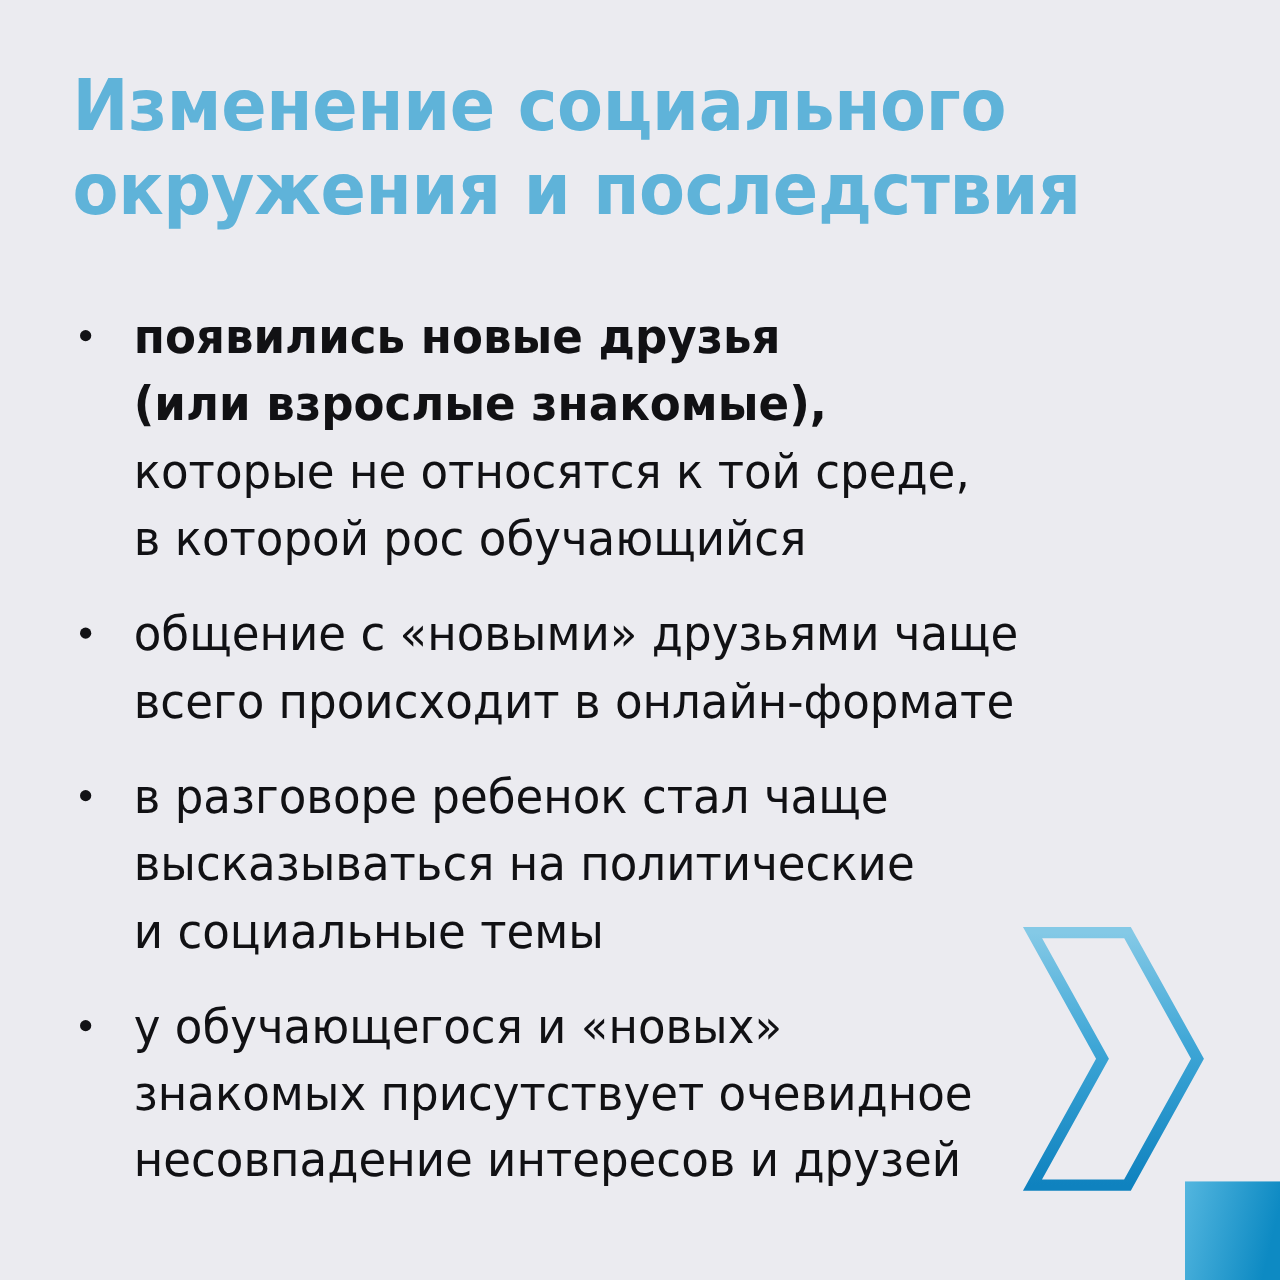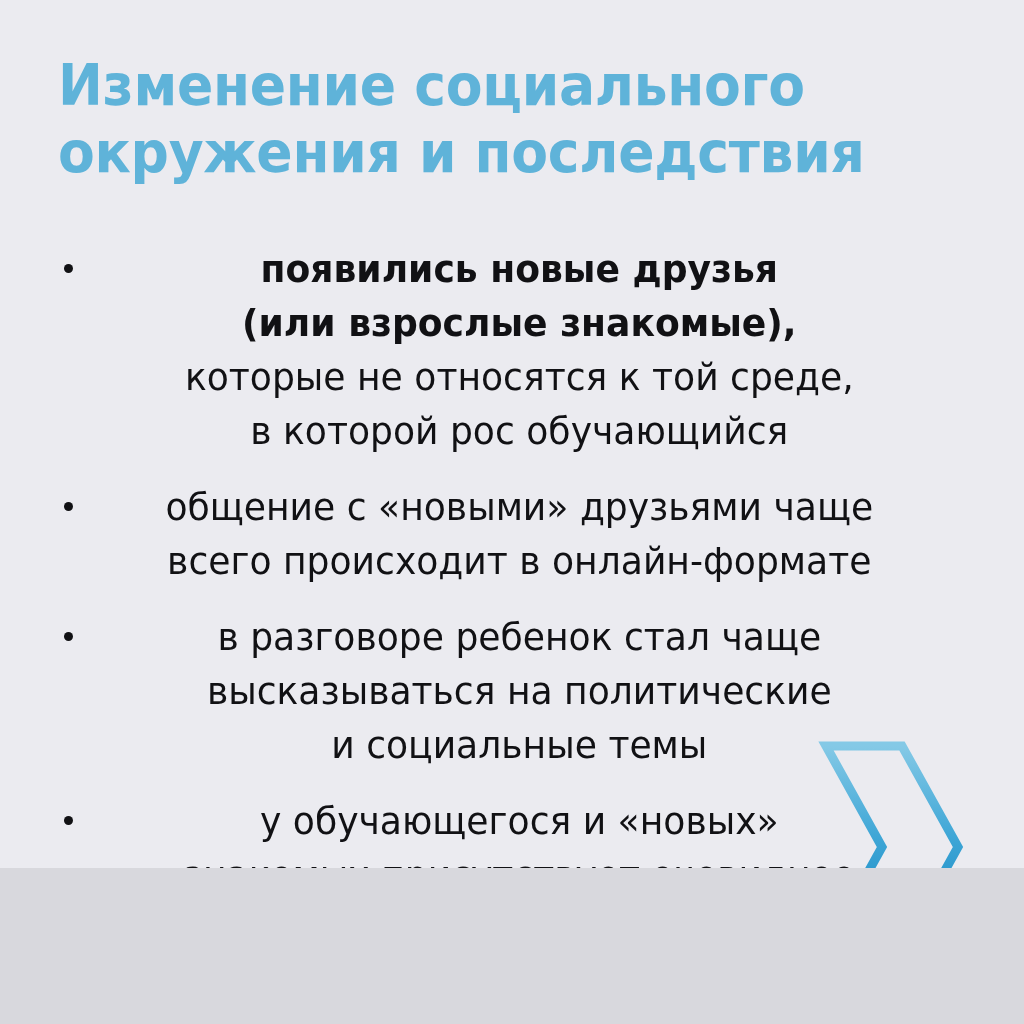--- a/index.html
+++ b/index.html
@@ -8,21 +8,21 @@
     padding: 0;
   }
   body {
     background: #d8d8dd;
     font-family: "Liberation Sans", "DejaVu Sans", sans-serif;
   }
 
   .slide {
     position: relative;
     width: 1024px;
-    height: 868px;
+    height: 1024px;
     overflow: hidden;
     background: #ebebf0;
   }
 
   
   .chevron-deco {
     position: absolute;
     left: 818px;
     top: 738px;
     width: 150px;
@@ -65,21 +65,20 @@
 
   
   .bullets {
     position: absolute;
     left: 55px;
     top: 243px;
     width: 920px;
     margin: 0;
     padding: 0;
     list-style: none;
-    text-align: center;
   }
   .bullet-item {
     position: relative;
     display: block;
     padding-left: 52px;
     margin-bottom: 22px;
   }
   .bullet-item:last-child {
     margin-bottom: 0;
   }

